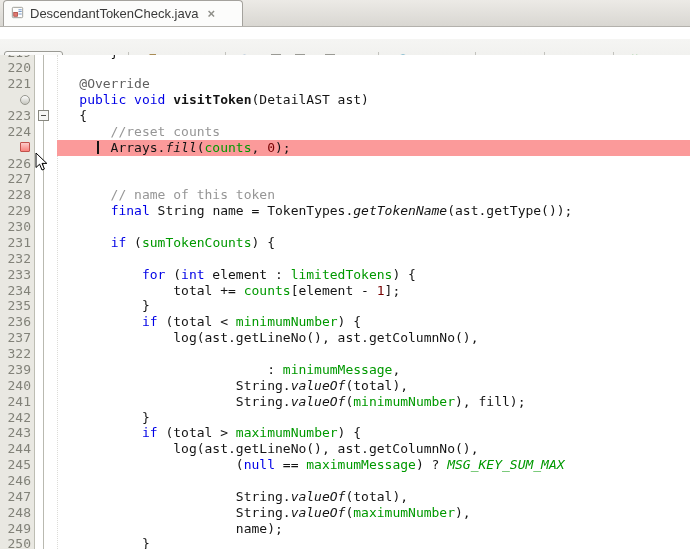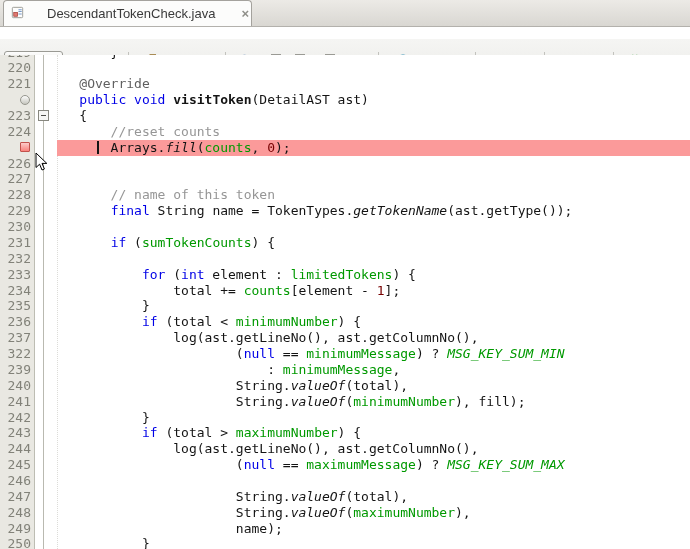--- a/index.html
+++ b/index.html
@@ -2,23 +2,23 @@
 <html style="--c-hl: #fb9a9a; --c-kw: #0000e6; --c-fld: #009900; --c-com: #969696; --c-num: #780000;"><head>
 <meta charset="utf-8">
 <style>
   html,body{margin:0;padding:0;}
   body{width:690px;height:549px;overflow:hidden;background:#fff;
        font-family:"Liberation Sans",sans-serif;position:relative;}
 
   
   .tab-bar{height:27px;box-sizing:border-box;background:linear-gradient(#eceae6,#d9d7d2);
            border-bottom:1px solid #b3b1ac;display:flex;align-items:flex-end;}
-  .tab{height:26px;box-sizing:border-box;margin-left:3px;padding:0 2px 0 6px;
+  .tab{height:26px;box-sizing:border-box;margin-left:3px;padding:0 27px 0 6px;
        background:#fcfcfb;border:1px solid #a4a29d;border-bottom:none;
-       border-radius:4px 4px 0 0;display:flex;align-items:center;gap:22px;
+       border-radius:4px 4px 0 0;display:flex;align-items:center;gap:5px;
        font-size:13px;color:#3a3a3a;}
   .tab-close{color:#8f8f89;font-size:13px;font-weight:bold;line-height:1;margin-left:4px;cursor:default;}
 
   
   .toolbar{height:44px;box-sizing:border-box;background:linear-gradient(#f5f5f3,#ebebe8);
            border-bottom:1px solid #a5a39e;display:flex;align-items:center;padding:12px 4px;margin-top:12px;}
   .tb-btn{border:none;background:transparent;padding:2px 9px;font-size:13px;color:#42423f;
           font-family:"Liberation Sans",sans-serif;}
   .tb-btn.pressed{border:1px solid #9a9a94;border-radius:3px;
           background:linear-gradient(#fdfdfc,#dededb);padding:1px 8px;}
@@ -315,21 +315,20 @@
       <div class="row" style="top: 259.29px;">
         <span class="lnum">236</span>
         <pre class="code"><span class="tk-p">            </span><span class="tk-kw">if</span><span class="tk-p"> (total &lt; </span><span class="tk-fld">minimumNumber</span><span class="tk-p">) {</span></pre>
       </div>
       <div class="row" style="top: 275.16px;">
         <span class="lnum">237</span>
         <pre class="code"><span class="tk-p">                log(ast.getLineNo(), ast.getColumnNo(),</span></pre>
       </div>
       <div class="row" style="top: 291.03px;">
         <span class="lnum">322</span>
-        <pre class="code"><span class="tk-p">                        (</span><span class="tk-kw">null</span><span class="tk-p"> == </span><span class="tk-fld">minimumMessage</span><span class="tk-p">) ? </span><span class="tk-stf">MSG_KEY_SUM_MIN</span></pre>
       </div>
       <div class="row" style="top: 306.9px;">
         <span class="lnum">239</span>
         <pre class="code"><span class="tk-p">                            : </span><span class="tk-fld">minimumMessage</span><span class="tk-p">,</span></pre>
       </div>
       <div class="row" style="top: 322.77px;">
         <span class="lnum">240</span>
         <pre class="code"><span class="tk-p">                        String.</span><span class="tk-st">valueOf</span><span class="tk-p">(total),</span></pre>
       </div>
       <div class="row" style="top: 338.64px;">

